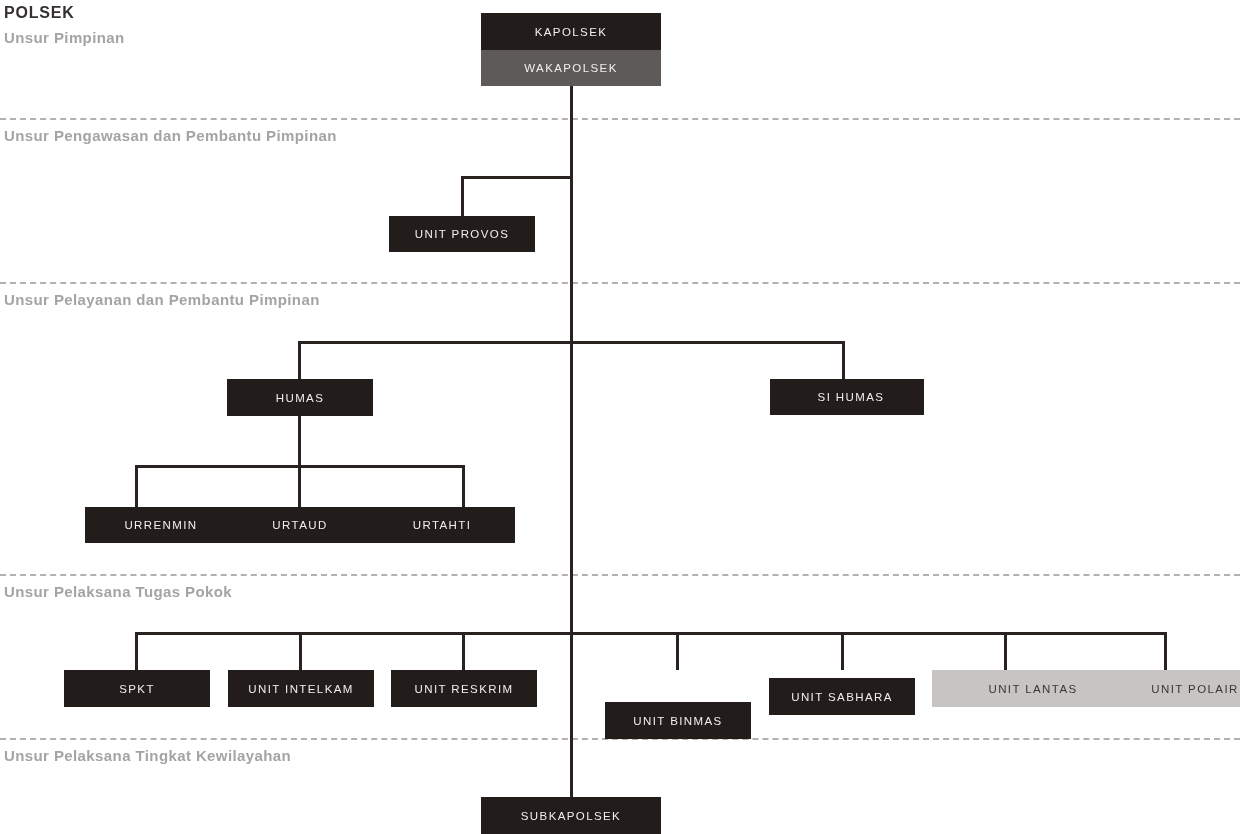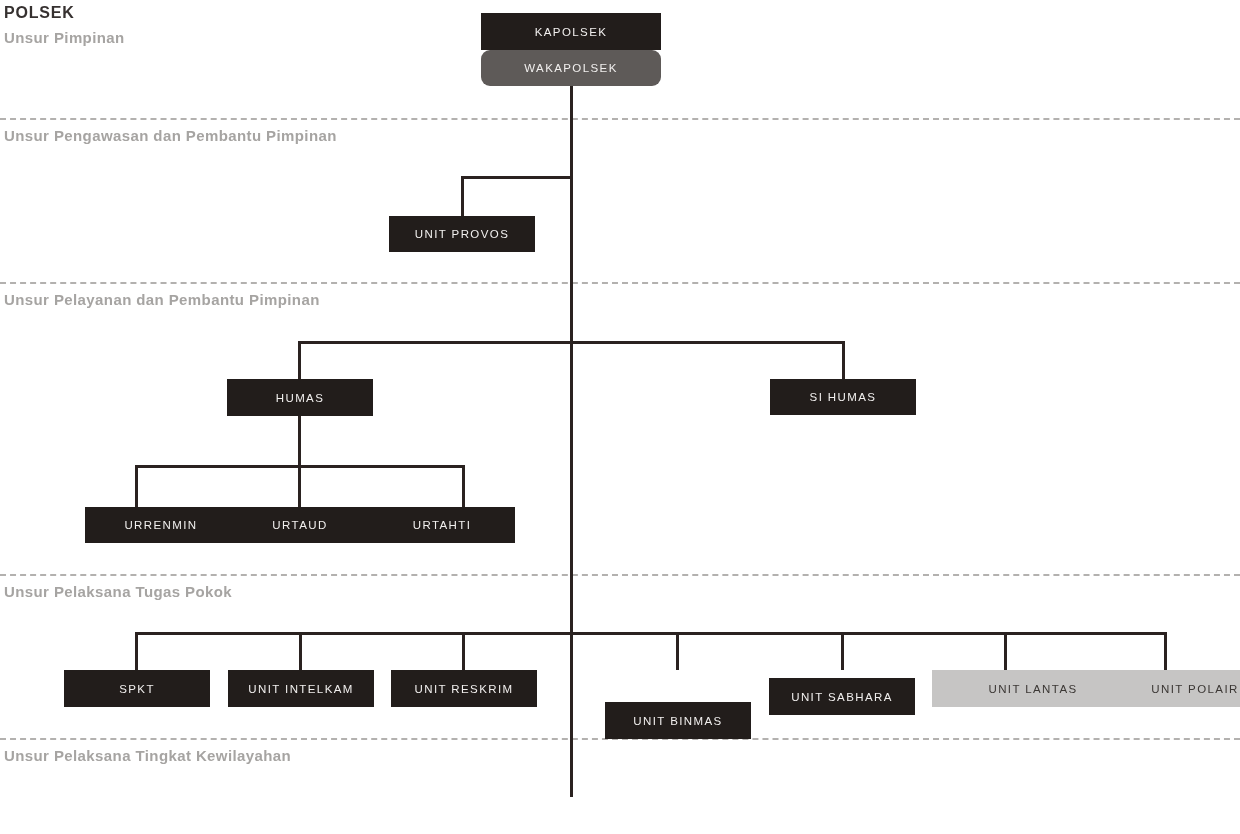--- a/index.html
+++ b/index.html
@@ -83,33 +83,34 @@
   <div class="line" style="left:135px; top:632px; width:1032px; height:3px;"></div>
   <div class="line" style="left:135px;  top:632px; width:3px; height:38px;"></div>
   <div class="line" style="left:299px;  top:632px; width:3px; height:38px;"></div>
   <div class="line" style="left:462px;  top:632px; width:3px; height:38px;"></div>
   <div class="line" style="left:676px;  top:632px; width:3px; height:38px;"></div>
   <div class="line" style="left:841px;  top:632px; width:3px; height:38px;"></div>
   <div class="line" style="left:1004px; top:632px; width:3px; height:38px;"></div>
   <div class="line" style="left:1164px; top:632px; width:3px; height:38px;"></div>
 
   <div class="node dark" style="left:481px;  top:13px;  width:180px; height:37px;">KAPOLSEK</div>
-  <div class="node gray" style="left:481px;  top:50px;  width:180px; height:36px;border-radius:9px;">WAKAPOLSEK</div>
+  <div class="node gray" style="left:481px;  top:50px;  width:180px; height:36px;">WAKAPOLSEK</div>
 
   <div class="node dark" style="left:389px;  top:216px; width:146px; height:36px;">UNIT PROVOS</div>
 
   <div class="node dark" style="left:227px;  top:379px; width:146px; height:37px;">HUMAS</div>
-  <div class="node dark" style="left:770px;  top:379px; width:146px; height:36px;">SI HUMAS</div>
+  <div class="node dark" style="left:770px;  top:379px; width:146px; height:36px;padding-left:8px;">SI HUMAS</div>
 
   <div class="node dark" style="left:64px;   top:507px; width:152px; height:36px;margin-left:21px;">URRENMIN</div>
   <div class="node dark" style="left:227px;  top:507px; width:146px; height:36px;">URTAUD</div>
   <div class="node dark" style="left:369px;  top:507px; width:146px; height:36px;">URTAHTI</div>
 
   <div class="node dark" style="left:64px;   top:670px; width:146px; height:37px;">SPKT</div>
   <div class="node dark" style="left:228px;  top:670px; width:146px; height:37px;">UNIT INTELKAM</div>
   <div class="node dark" style="left:391px;  top:670px; width:146px; height:37px;">UNIT RESKRIM</div>
   <div class="node dark" style="left:605px;  top:670px; width:146px; height:37px;margin-top:32px;">UNIT BINMAS</div>
   <div class="node dark" style="left:769px;  top:670px; width:146px; height:37px;margin-top:8px;">UNIT SABHARA</div>
   <div class="node light" style="left:932px;  top:670px; width:146px; height:37px;">UNIT LANTAS</div>
   <div class="node light" style="left:1094px; top:670px; width:146px; height:37px;">UNIT POLAIR</div>
 
+  <div class="node dark" style="left:481px;  top:797px; width:180px; height:37px;">SUBKAPOLSEK</div>
 
 </div>
 
 </body></html>

